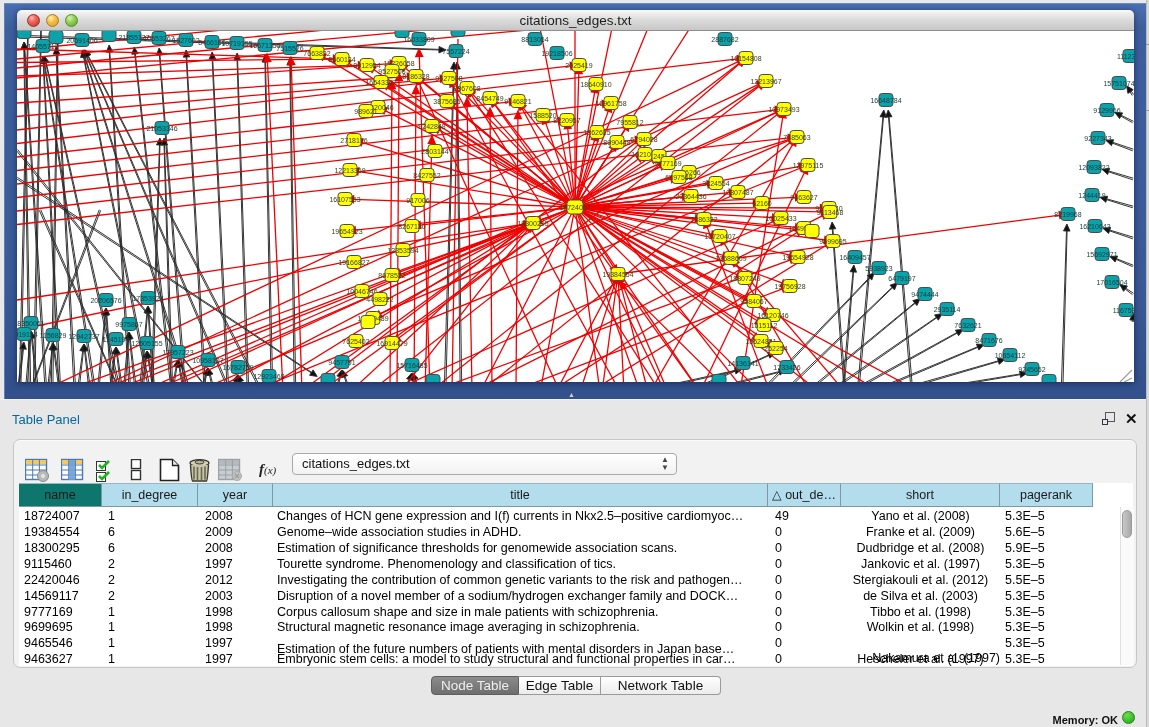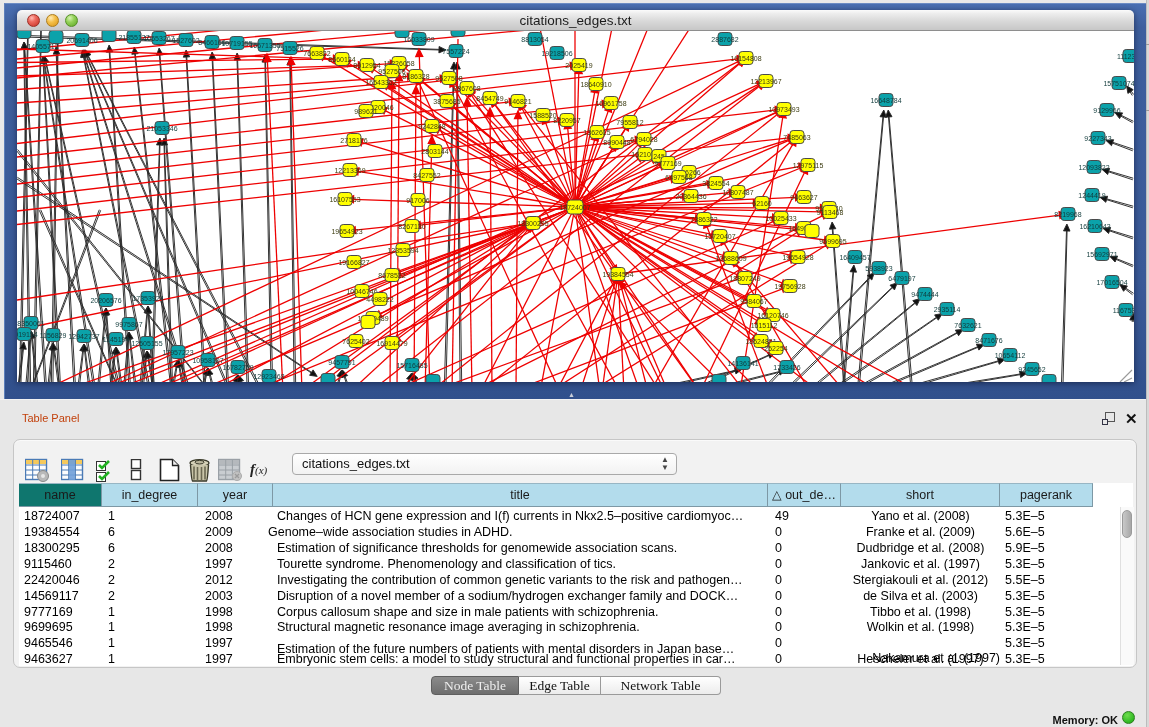--- a/index.html
+++ b/index.html
@@ -19,21 +19,21 @@
   #title { width:100%; text-align:center; font-size:13.5px; color:#1c1c1c; top:3px; left:0; }
   .tl { width:13px; height:13px; border-radius:50%; top:4px; }
   #tl-r { left:10px; background:radial-gradient(circle at 35% 28%,#ffb9b2 0%,#ee6b60 35%,#d44439 75%,#b1352c 100%); border:1px solid #9d2f26;}
   #tl-y { left:28.5px; background:radial-gradient(circle at 35% 28%,#ffeab5 0%,#f5c04a 40%,#e3a327 80%,#c4881c 100%); border:1px solid #ad7c1c;}
   #tl-g { left:47.5px; background:radial-gradient(circle at 35% 28%,#d7f3b2 0%,#93d158 40%,#6fb434 80%,#5d9b2a 100%); border:1px solid #559027;}
   #canvas { left:0; top:21px; width:1117px; height:351px; background:#fff; overflow:hidden; }
   
   #nub { left:566px; top:392px; width:11px; height:6px; color:#c8cdd8; font-size:7px; line-height:6px; text-align:center;}
   
   #panel { left:0; top:399px; width:1149px; height:328px; background:#e7e7e7; border-top:1px solid #f2f2f2;}
-  #ptitle { left:22px; top:12px; font-size:11px; color:#c2410c; }
+  #ptitle { left:12px; top:12px; font-size:13px; color:#0369a1; }
   #pfloat { left:1102px; top:12px; width:13px; height:13px; }
   #pclose { left:1125px; top:10px; font-size:15px; font-weight:bold; color:#111; }
   #container { left:13px; top:39px; width:1124px; height:229px; background:#f2f2f2;
     border:1px solid #c6c6c6; border-radius:7px; box-shadow:inset 0 1px 0 #fafafa; }
   #toolbar { left:6px; top:8px; height:26px; width:1110px; }
   #dd { left:278px; top:13px; width:385px; height:22px; background:linear-gradient(180deg,#ffffff,#f2f2f2);
     border:1px solid #a9a9a9; border-radius:4px; font-size:13px; color:#111; line-height:20px;
     padding-left:9px; }
   #dd .arr { position:absolute; right:7px; top:2px; font-size:8px; color:#444; line-height:8px;}
   
@@ -42,21 +42,21 @@
     border-top:1px solid #98b6c4; border-bottom:1px solid #7d98a5; font-size:12.5px; color:#1a1a1a;
     text-align:center; line-height:23px; }
   .rowtxt { position:absolute; font-size:12.5px; color:#000; white-space:nowrap; }
   
   #sbar { left:1106px; top:67px; width:14px; height:158px; background:#fafafa; border-left:1px solid #e0e0e0;}
   #sthumb { left:1108px; top:70px; width:10px; height:28px; background:linear-gradient(90deg,#c9c9c9,#a8a8a8);
     border-radius:6px; border:1px solid #9a9a9a;}
   
   #tabs { left:431px; top:276px; height:19px; font-size:13.5px; }
   .seg { position:absolute; top:0; height:19px; line-height:18px; text-align:center;
-    border:1px solid #9a9a9a; background:linear-gradient(180deg,#ffffff,#ececec); color:#111;font-family:Liberation Serif, serif; }
+    border:1px solid #9a9a9a; background:linear-gradient(180deg,#ffffff,#ececec); color:#111; }
   #seg1 { left:0; width:88px; border-radius:4px 0 0 4px;
     background:linear-gradient(180deg,#8b8b8b,#6e6e6e); color:#efefef; border-color:#5f5f5f;}
   #seg2 { left:88px; width:82px; border-left:none;}
   #seg3 { left:170px; width:120px; border-left:none; border-radius:0 4px 4px 0;}
   #mem { left:1040px; top:314px; width:78px; text-align:right; font-size:11px; color:#111;font-weight:bold; }
   #memdot { left:1122px; top:311px; width:13px; height:13px; border-radius:50%;
     background:radial-gradient(circle at 38% 30%,#6fdd4e,#2fb822 70%,#23a218); border:1px solid #2b7d1e;}
   #rstrip { left:1146px; top:0px; width:3px; height:727px; background:#d8d8d8; border-left:1px solid #bcbcbc;}
 </style>
 </head>
@@ -855,42 +855,42 @@
           <rect x="0.5" y="1.5" width="21" height="20" fill="#c9cdd1" stroke="#9aa0a6" stroke-width="1.4"></rect>
           <rect x="1" y="2" width="20" height="4" fill="#b5b9bd"></rect>
           <line x1="1" y1="7" x2="21" y2="7" stroke="#9aa0a6" stroke-width="1"></line>
           <line x1="1" y1="12" x2="21" y2="12" stroke="#9aa0a6" stroke-width="1"></line>
           <line x1="1" y1="17" x2="21" y2="17" stroke="#9aa0a6" stroke-width="1"></line>
           <line x1="7.7" y1="2" x2="7.7" y2="22" stroke="#9aa0a6" stroke-width="1"></line>
           <line x1="14.4" y1="2" x2="14.4" y2="22" stroke="#9aa0a6" stroke-width="1"></line>
           <circle cx="19" cy="18" r="4.5" fill="#c2c2c2" stroke="#ababab"></circle>
           <path d="M17 16l4 4M21 16l-4 4" stroke="#9b9b9b" stroke-width="1.3"></path>
         </svg>
-        <div style="position:absolute;left:230px;top:13px;font-size:15px;font-style:italic;font-weight:bold;color:#222;font-family:'Liberation Serif',serif">f<span style="font-size:11px;font-weight:normal">(x)</span></div>
+        <div style="position:absolute;left:239px;top:13px;font-size:15px;font-style:italic;font-weight:bold;color:#222;font-family:'Liberation Serif',serif">f<span style="font-size:11px;font-weight:normal">(x)</span></div>
       </div>
     <div id="dd" class="abs">citations_edges.txt<span class="arr">▲<br>▼</span></div>
     <div id="tbl" class="abs">
         <div class="hcell" style="left:0px;width:83px;background:#0f766e">name</div>
         <div class="hcell" style="left:83px;width:96px;background:#b3dcec">in_degree</div>
         <div class="hcell" style="left:179px;width:75px;background:#b3dcec">year</div>
         <div class="hcell" style="left:254px;width:495px;background:#b3dcec">title</div>
         <div class="hcell" style="left:749px;width:73px;background:#b3dcec">△ out_de…</div>
         <div class="hcell" style="left:822px;width:159px;background:#b3dcec">short</div>
         <div class="hcell" style="left:981px;width:93px;background:#b3dcec">pagerank</div>
         <div class="rowtxt" style="left:5px;top:25.8px">18724007</div>
         <div class="rowtxt" style="left:89px;top:25.8px">1</div>
         <div class="rowtxt" style="left:186px;top:25.8px">2008</div>
         <div class="rowtxt" style="left:258px;top:25.8px;max-width:492px;overflow:hidden">Changes of HCN gene expression and I(f) currents in Nkx2.5–positive cardiomyoc…</div>
         <div class="rowtxt" style="left:756px;top:25.8px">49</div>
         <div class="rowtxt" style="left:822px;top:25.8px;width:159px;text-align:center">Yano et al. (2008)</div>
         <div class="rowtxt" style="left:986px;top:25.8px">5.3E–5</div>
         <div class="rowtxt" style="left:5px;top:41.75px">19384554</div>
         <div class="rowtxt" style="left:89px;top:41.75px">6</div>
         <div class="rowtxt" style="left:186px;top:41.75px">2009</div>
-        <div class="rowtxt" style="left:249px;top:41.75px;max-width:492px;overflow:hidden">Genome–wide association studies in ADHD.</div>
+        <div class="rowtxt" style="left:258px;top:41.75px;max-width:492px;overflow:hidden">Genome–wide association studies in ADHD.</div>
         <div class="rowtxt" style="left:756px;top:41.75px">0</div>
         <div class="rowtxt" style="left:822px;top:41.75px;width:159px;text-align:center">Franke et al. (2009)</div>
         <div class="rowtxt" style="left:986px;top:41.75px">5.6E–5</div>
         <div class="rowtxt" style="left:5px;top:57.7px">18300295</div>
         <div class="rowtxt" style="left:89px;top:57.7px">6</div>
         <div class="rowtxt" style="left:186px;top:57.7px">2008</div>
         <div class="rowtxt" style="left:258px;top:57.7px;max-width:492px;overflow:hidden">Estimation of significance thresholds for genomewide association scans.</div>
         <div class="rowtxt" style="left:756px;top:57.7px">0</div>
         <div class="rowtxt" style="left:822px;top:57.7px;width:159px;text-align:center">Dudbridge et al. (2008)</div>
         <div class="rowtxt" style="left:986px;top:57.7px">5.9E–5</div>

